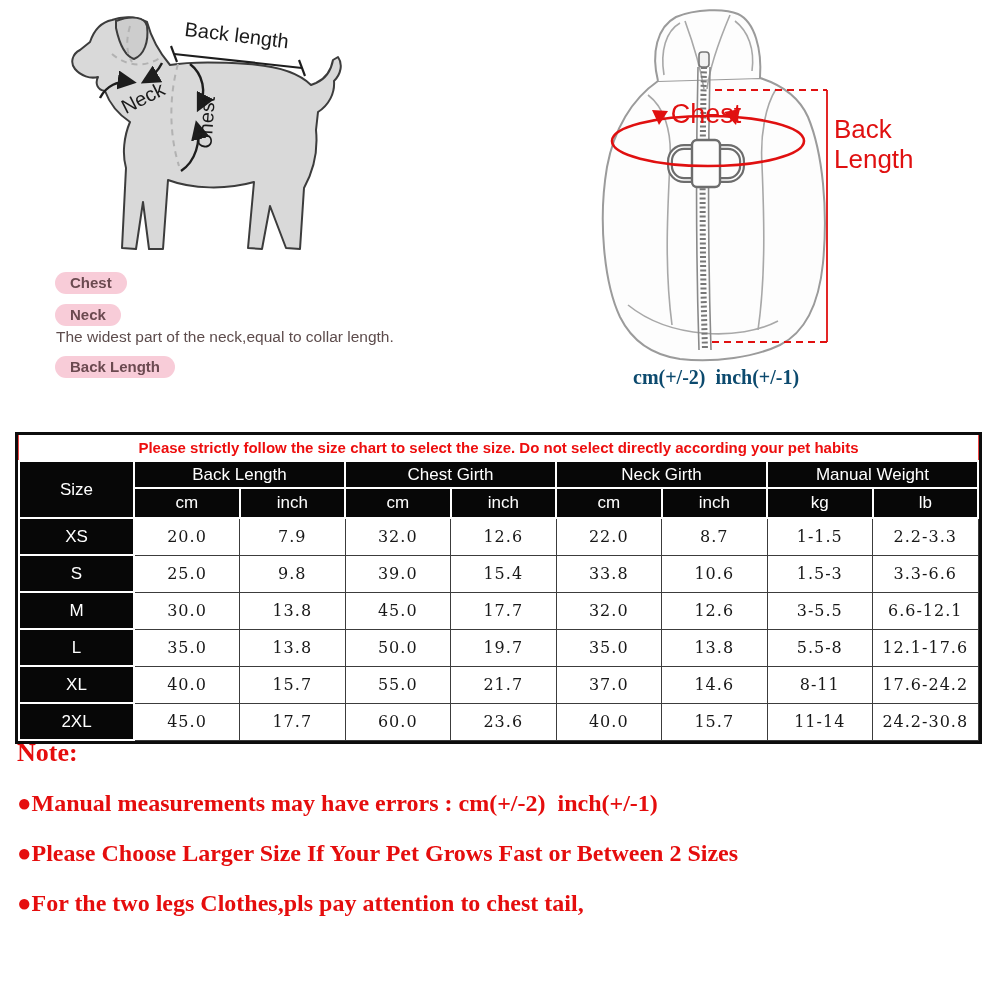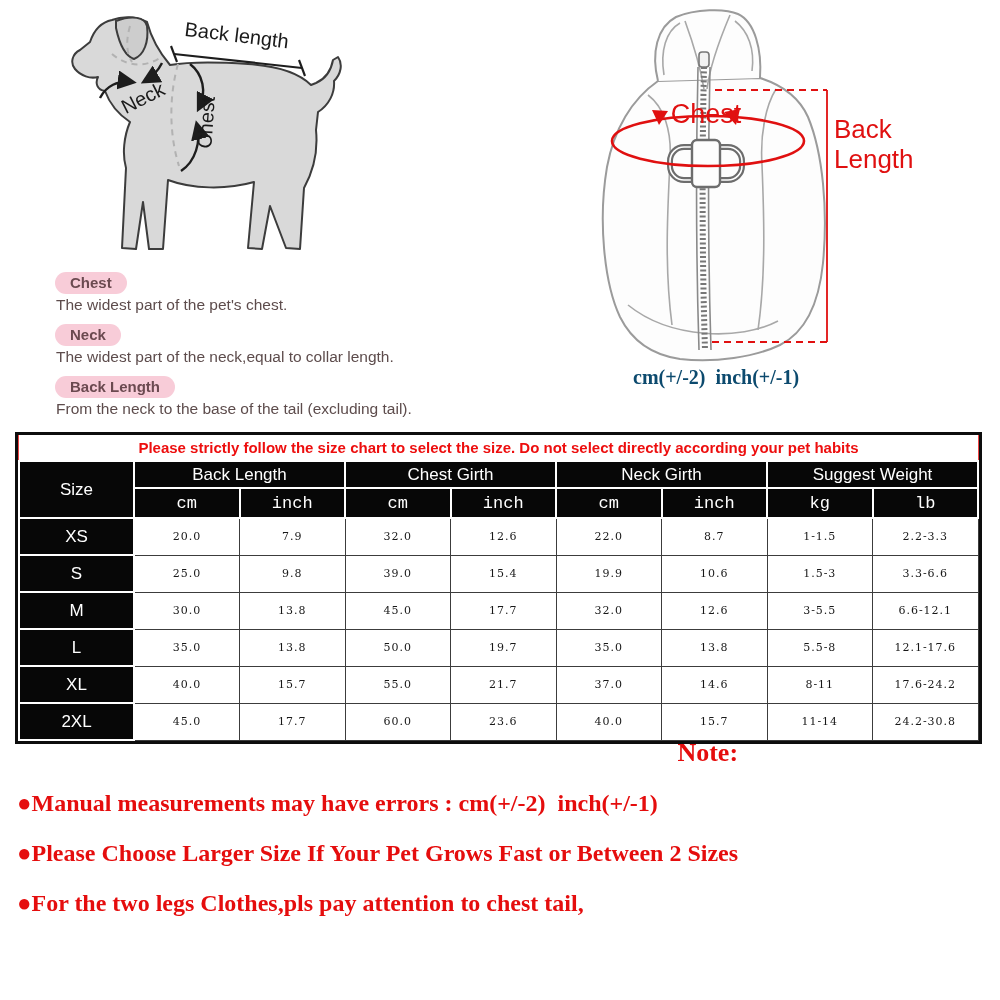--- a/index.html
+++ b/index.html
@@ -21,29 +21,29 @@
 
   
   .table-wrap { position:absolute; left:15px; top:432px; width:967px; border:3px solid #0d0d0d; background:#ef4444; }
   table { width:100%; border-collapse:collapse; table-layout:fixed; }
   col.c-size { width:115px; }
   .cap td { background:#fff; color:#ed0e0e; font-weight:600; font-size:15px; text-align:center;
             height:26px; border:none; }
   th.dark { background:#070707; color:#fff; font-weight:400; font-size:17px; text-align:center;
             border:2px solid #fff; }
   tr.grp th  { height:27px; }
-  tr.unit th { height:30px;font-family:Liberation Mono, monospace; }
+  tr.unit th { height:30px; }
   tr.datarow th { height:37px; }
   td.val { background:#fff; border:1px solid #3c3c3c; color:#181818; text-align:center;
-           font-family:"DejaVu Serif",serif; font-size:11px; letter-spacing:1px; height:30px; }
+           font-family:"DejaVu Serif",serif; font-size:16px; letter-spacing:1px; height:30px; }
 
   
   .notes { position:absolute; left:17px; top:738px; color:#e50d0d; font-family:"Liberation Serif",serif;
            font-weight:bold; }
-  .notes h2 { font-size:26px; margin-bottom:22px;text-align:right; }
+  .notes h2 { font-size:26px; margin-bottom:22px; }
   .notes .note-line { font-size:24px; margin-bottom:23px; white-space:pre; }
 
   svg text { font-family:"Liberation Sans",sans-serif; }
 </style>
 </head>
 <body>
 
 <svg class="dog-svg" width="330" height="265" viewBox="0 0 330 265">
   <defs>
     <marker id="ah" markerWidth="8" markerHeight="8" refX="6" refY="4" orient="auto">
@@ -80,29 +80,27 @@
   </g>
 
   <text x="186" y="34" transform="rotate(7 186 34)" font-size="20" fill="#1a1a1a" text-anchor="middle">Back length</text>
   <text x="96" y="96" transform="rotate(-27 96 96)" font-size="20" fill="#1a1a1a" text-anchor="middle">Neck</text>
   <text x="163" y="115" transform="rotate(-86 163 115)" font-size="20" fill="#1a1a1a" text-anchor="middle">Chest</text>
 </svg>
 
 <div class="defs">
   <div class="def">
     <span class="pill">Chest</span>
-    <p>The widest part of the pet's chest.</p>
   </div>
   <div class="def">
     <span class="pill">Neck</span>
     <p>The widest part of the neck,equal to collar length.</p>
   </div>
   <div class="def">
     <span class="pill">Back Length</span>
-    <p>From the neck to the base of the tail (excluding tail).</p>
   </div>
 </div>
 
 <svg class="vest-svg" width="345" height="360" viewBox="0 0 345 360">
 
   <path fill="#fdfdfd" stroke="#9b9b9b" stroke-width="2" stroke-linejoin="round" d="M 78 76 C 52 94 34 124 27 162 C 18 215 24 278 40 312 C 52 336 72 350 100 354
            C 135 358 175 352 200 340 C 226 327 239 298 243 258 C 248 205 243 148 228 112
            C 219 92 202 80 180 73 L 78 76 Z"></path>
 
   <path fill="#fdfdfd" stroke="#9b9b9b" stroke-width="2" d="M 78 76 C 71 48 77 22 96 12 C 115 4 145 3 158 9 C 175 17 182 45 180 73"></path>
@@ -162,21 +160,21 @@
     </colgroup>
     <tbody>
       <tr class="cap">
         <td colspan="9">Please strictly follow the size chart to select the size. Do not select directly according your pet habits</td>
       </tr>
       <tr class="grp">
         <th class="dark" rowspan="2">Size</th>
         <th class="dark" colspan="2">Back Length</th>
         <th class="dark" colspan="2">Chest Girth</th>
         <th class="dark" colspan="2">Neck Girth</th>
-        <th class="dark" colspan="2">Suggest Weight</th>
+        <th class="dark" colspan="2">Manual Weight</th>
       </tr>
       <tr class="unit">
         <th class="dark">cm</th>
         <th class="dark">inch</th>
         <th class="dark">cm</th>
         <th class="dark">inch</th>
         <th class="dark">cm</th>
         <th class="dark">inch</th>
         <th class="dark">kg</th>
         <th class="dark">lb</th>
@@ -191,21 +189,21 @@
         <td class="val">8.7</td>
         <td class="val">1-1.5</td>
         <td class="val">2.2-3.3</td>
       </tr>
       <tr class="datarow">
         <th class="dark">S</th>
         <td class="val">25.0</td>
         <td class="val">9.8</td>
         <td class="val">39.0</td>
         <td class="val">15.4</td>
-        <td class="val">19.9</td>
+        <td class="val">33.8</td>
         <td class="val">10.6</td>
         <td class="val">1.5-3</td>
         <td class="val">3.3-6.6</td>
       </tr>
       <tr class="datarow">
         <th class="dark">M</th>
         <td class="val">30.0</td>
         <td class="val">13.8</td>
         <td class="val">45.0</td>
         <td class="val">17.7</td>

